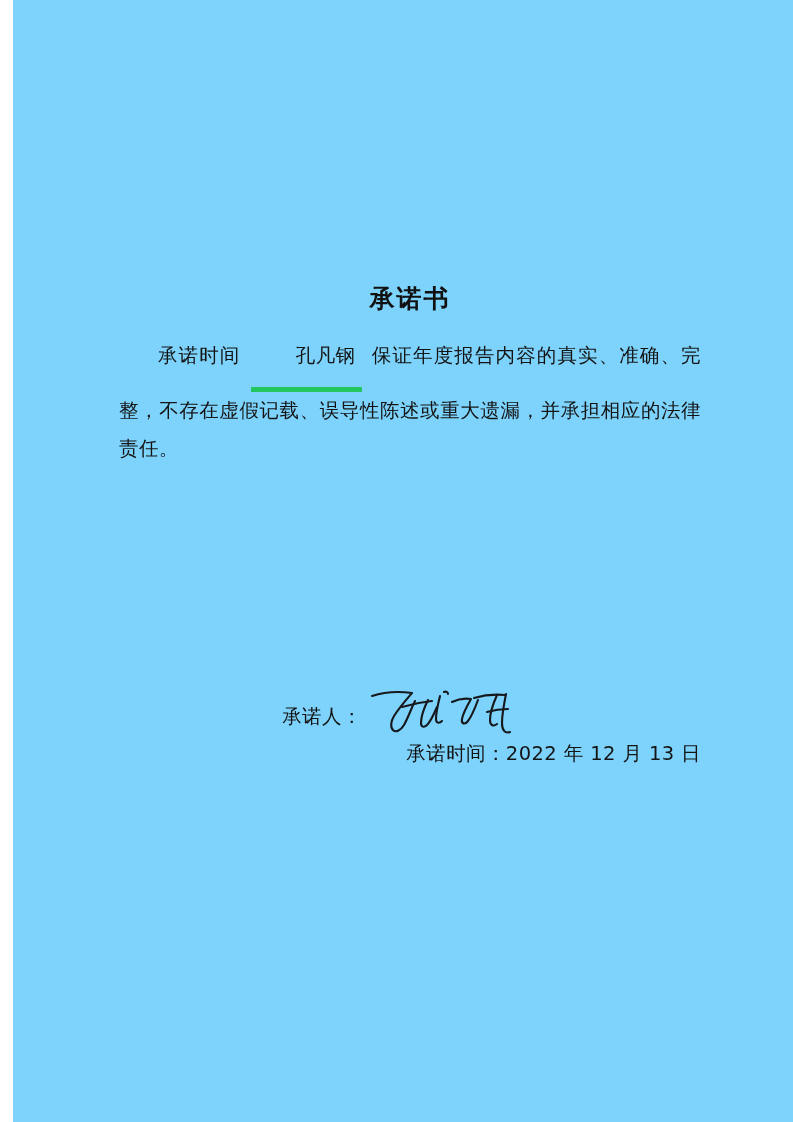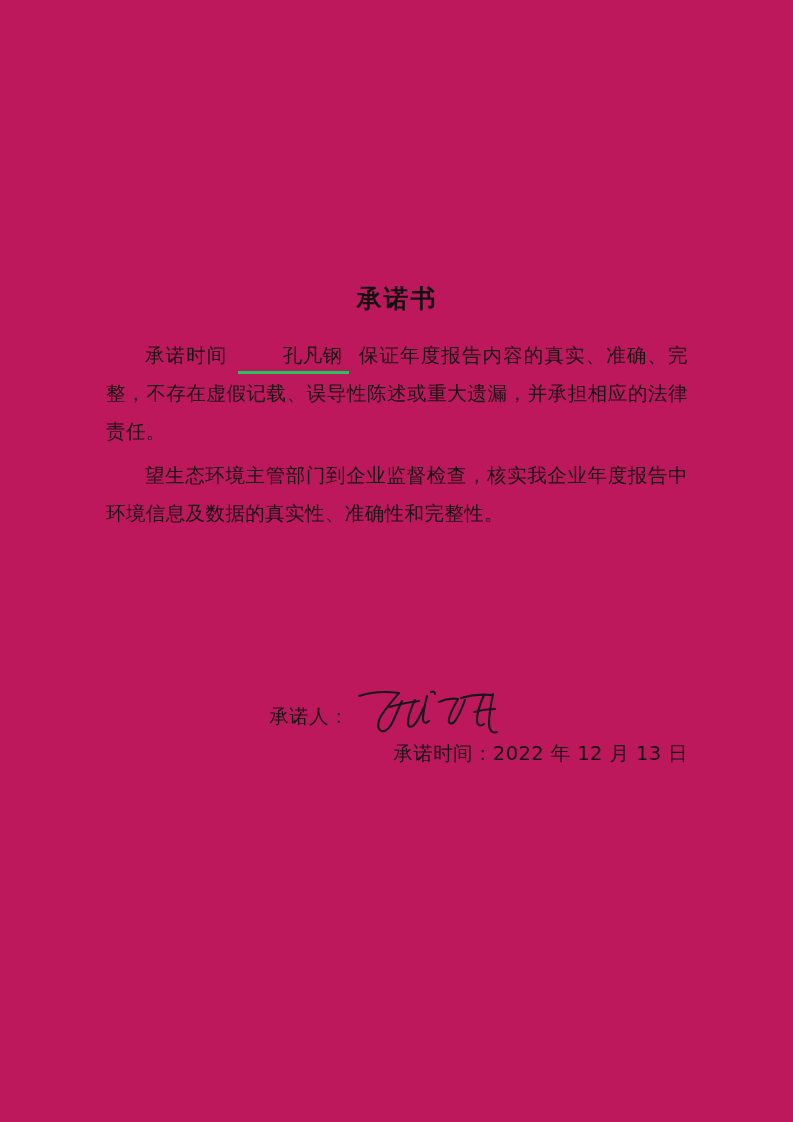--- a/index.html
+++ b/index.html
@@ -12,21 +12,22 @@
     height: 1122px;
     position: relative;
     font-family: "DejaVu Sans", "Liberation Sans", sans-serif;
     color: #1a1a1a;
     overflow: hidden;
   }
 
   .page {
     position: absolute;
     inset: 0;
-    background: #be185d;
+    background: #7dd3fc;
+    margin-left: 13px;
   }
 
   
   .paper-noise {
     position: absolute;
     inset: 0;
     background:
       radial-gradient(circle at 12% 78%, rgba(0,0,0,0.012) 0 2px, transparent 2px),
       radial-gradient(circle at 88% 22%, rgba(0,0,0,0.010) 0 2px, transparent 2px),
       radial-gradient(circle at 30% 95%, rgba(0,0,0,0.010) 0 1.5px, transparent 2px),
@@ -62,22 +63,22 @@
   }
   .para.indent {
     text-indent: 39px;
   }
   .para + .para {
     margin-top: 6px;
   }
 
   .blank-field {
     display: inline-block;
-    border-bottom: 3px solid #22c55e;
-    padding: 0 6px 1px 6px;
+    border-bottom: 5px solid #22c55e;
+    padding: 0 6px 17px 6px;
     margin: 0 3px;
     line-height: 28px;
   }
 
   .sign-block {
     position: absolute;
     left: 106px;
     top: 688px;
     width: 582px;
   }
@@ -132,21 +133,20 @@
   <div class="doc-body">
 
     <h1 class="doc-title">承诺书</h1>
 
     <p class="para indent">
       <span>承诺时间</span>
       <span class="blank-field">孔凡钢</span>
       <span>保证年度报告内容的真实、准确、完整，不存在虚假记载、误导性陈述或重大遗漏，并承担相应的法律责任。</span>
     </p>
 
-    <p class="para indent">望生态环境主管部门到企业监督检查，核实我企业年度报告中环境信息及数据的真实性、准确性和完整性。</p>
 
   </div>
 
   <div class="sign-block">
 
     <div class="sign-row">
       <span class="sign-label">承诺人：</span>
       <span class="sign-space">
         <svg class="signature" viewBox="0 0 172 56">
           <g fill="none" stroke="#16181c" stroke-width="2.1" stroke-linecap="round" stroke-linejoin="round">

